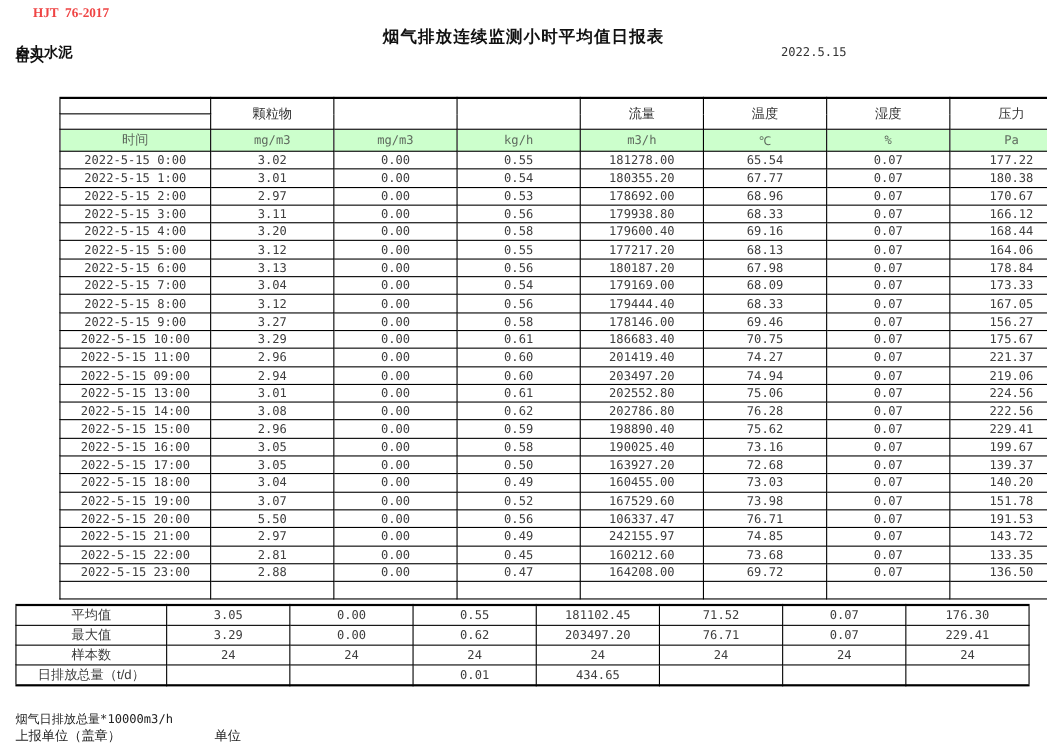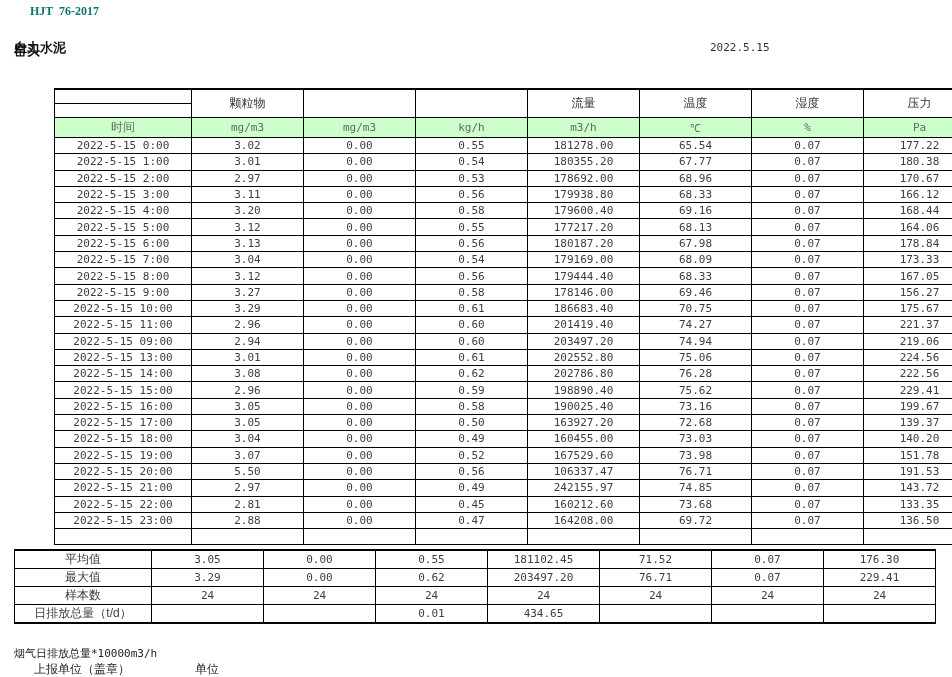--- a/index.html
+++ b/index.html
@@ -2,21 +2,21 @@
 <html style="--green: #ccffcc;"><head>
 <meta charset="utf-8">
 <style>
   html,body { margin:0; padding:0; background:#fff; }
   .page {
     position:relative; width:952px; height:677px; background:#ffffff;
     font-family:"Liberation Sans", sans-serif; overflow:hidden; color:#1a1a1a;
   }
   .hdr-code {
     position:absolute; left:30px; top:4px; font-weight:bold; font-size:12px;
-    white-space:pre; font-family:"Liberation Serif", serif; color:#0f766e;
+    white-space:pre; font-family:"Liberation Serif", serif; color:#ef4444;
   }
   .title {
     position:absolute; left:0; top:24px; width:952px; text-align:center;
     font-weight:bold; font-size:15px; color:#111; letter-spacing:1px;
   }
   .date {
     position:absolute; left:710px; top:41px; font-size:11px;
     font-family:"DejaVu Sans Mono", monospace; color:#333;
   }
   .company { position:absolute; left:14px; top:39px; font-weight:bold; font-size:13px; color:#111; }
@@ -34,29 +34,30 @@
   tr.gh td { height:13px; }
   td.group-label { font-family:"Liberation Sans", sans-serif; font-size:12px; color:#333; }
   tr.unit-row td { background:var(--green, #ccffcc); height:19px; color:#5f6b5f; }
   tbody#data-rows td { height:15.3px; }
   tr.empty-row td { height:15px; }
   #summary-table td { height:17px; }
   td.sum-label { font-family:"Liberation Sans", sans-serif; font-size:12px;margin-left:39px; }
 
   .foot-note  { position:absolute; left:14px; top:646px; font-size:11px; color:#222;
                 font-family:"DejaVu Sans Mono", monospace; }
-  .foot-line2 { position:absolute; left:14px; top:661px; font-size:12px; color:#222;margin-left:20px; }
+  .foot-line2 { position:absolute; left:14px; top:661px; font-size:12px; color:#222; }
   .foot-unit  { position:absolute; left:195px; top:661px; font-size:12px; color:#222; }
 </style>
 </head>
 <body>
 
 <div class="page">
 
   <div class="hdr-code">HJT  76-2017</div>
+  <div class="title">烟气排放连续监测小时平均值日报表</div>
   <div class="date">2022.5.15</div>
   <div class="company">自力水泥</div>
   <div class="site">窑头</div>
 
   <table id="main-table">
     <colgroup>
       <col style="width:137px">
       <col style="width:112px">
         <col style="width:112px">
         <col style="width:112px">

